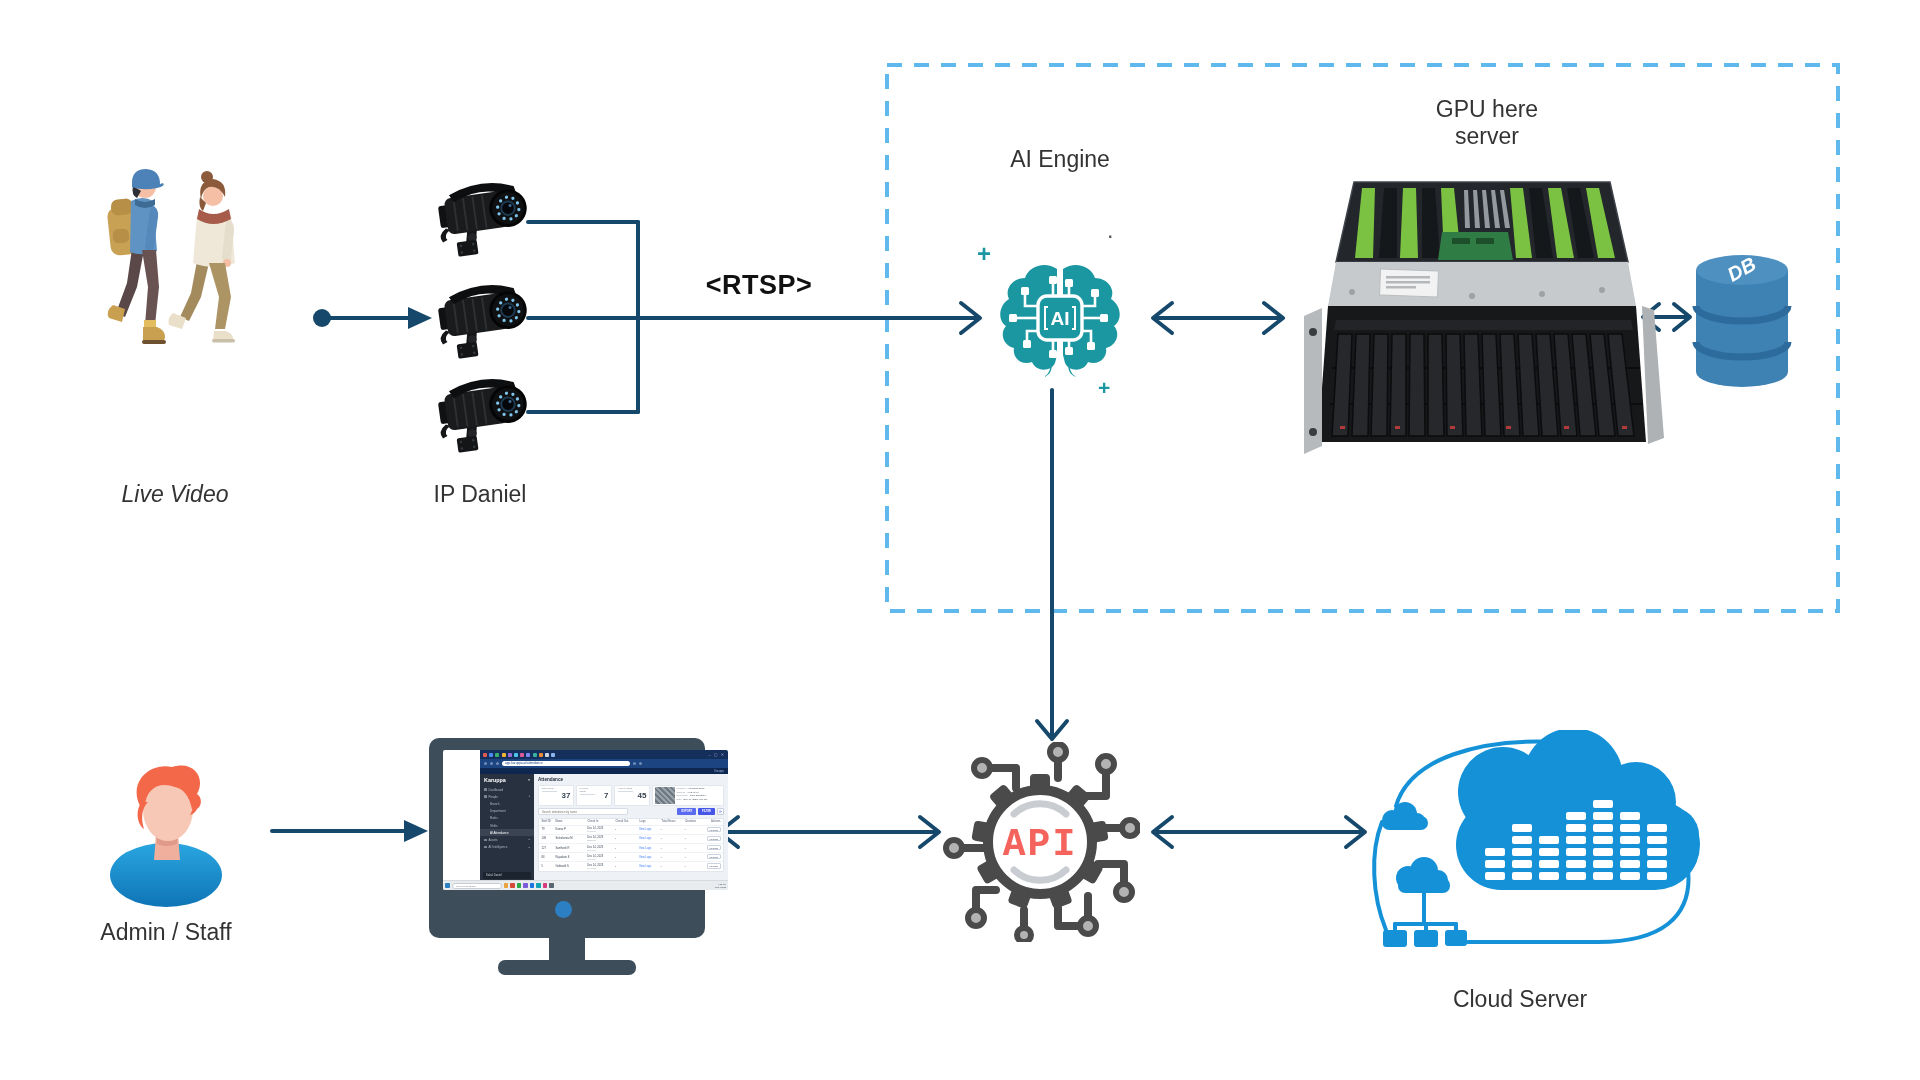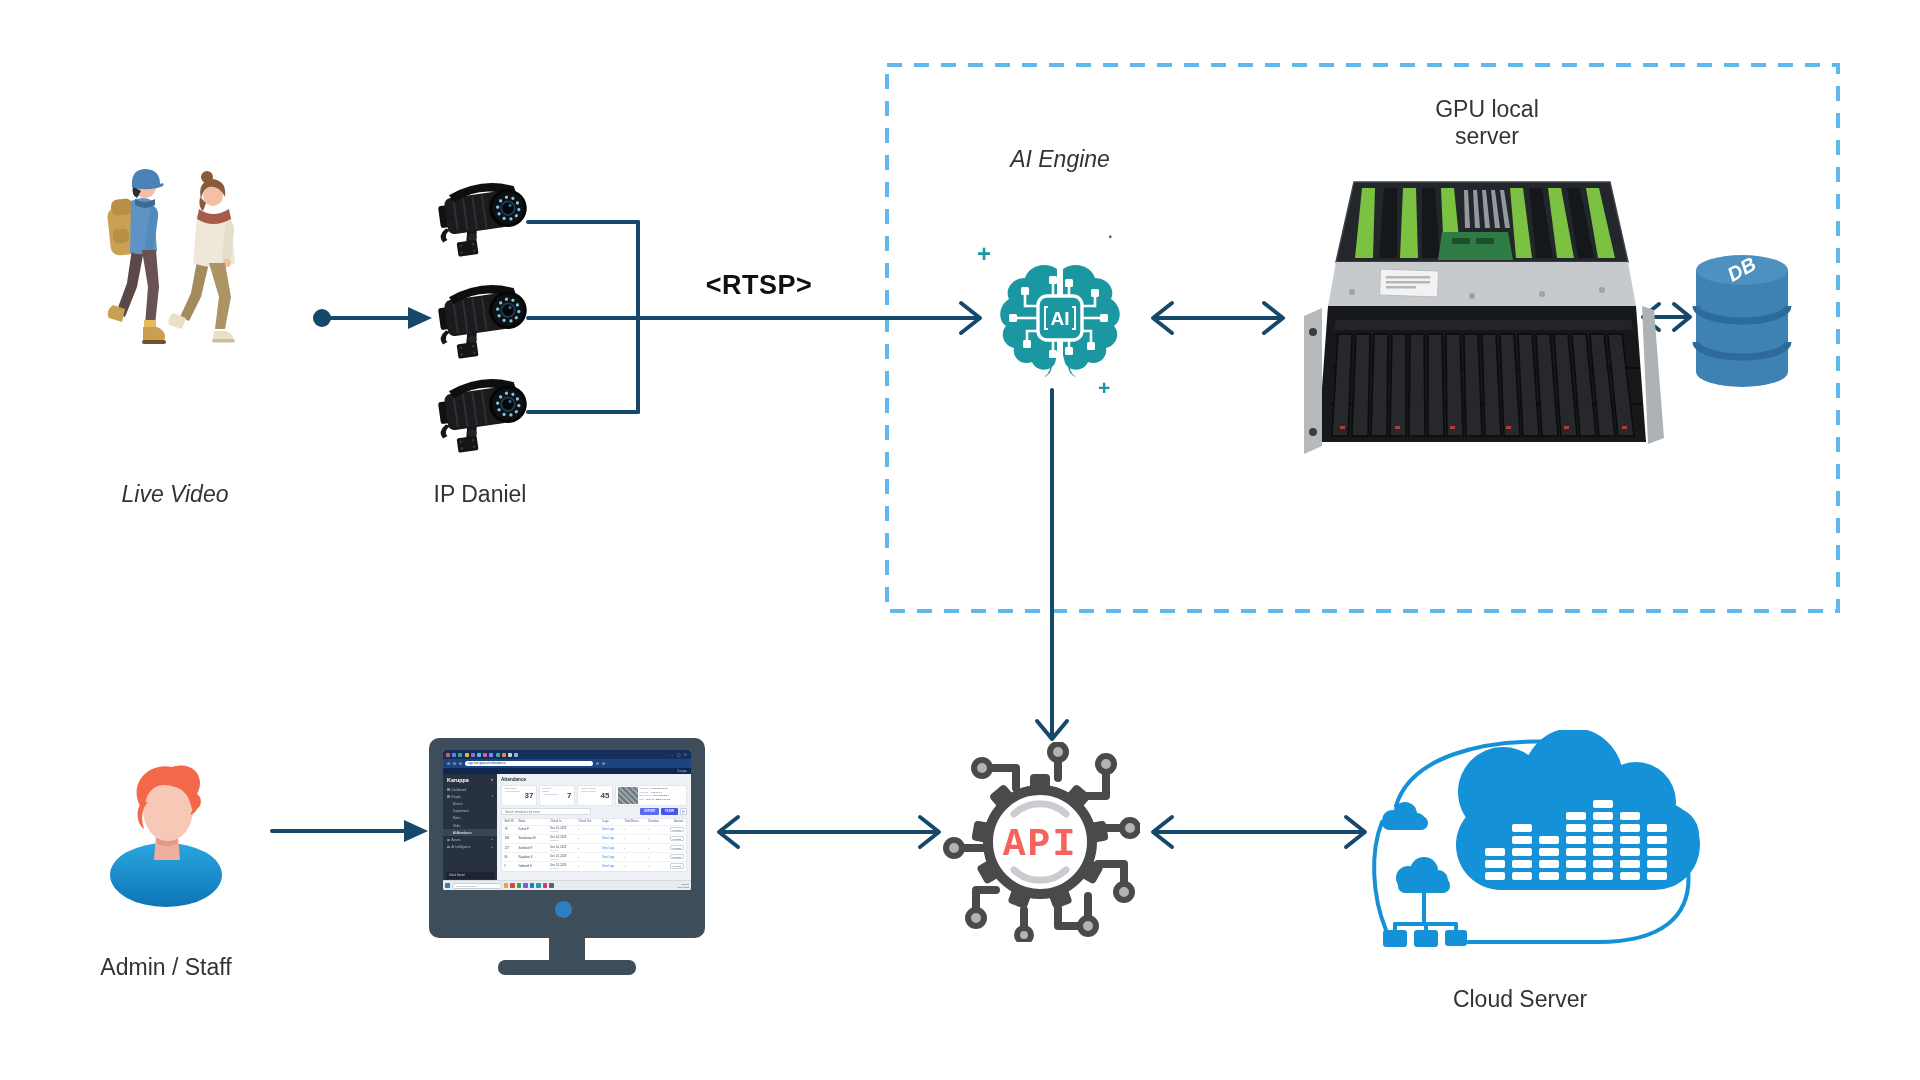--- a/index.html
+++ b/index.html
@@ -8,21 +8,21 @@
   .abs{position:absolute;}
   .lbl{position:absolute;text-align:center;font-weight:500;font-size:23px;color:#333;line-height:27px;}
   .rtsp{position:absolute;font-weight:700;font-size:27px;color:#111;letter-spacing:.5px;}
   .deco{position:absolute;color:#1B97A1;font-weight:700;}
   svg{display:block;}
   
   .monitor{position:absolute;left:429px;top:738px;width:276px;height:200px;background:#3D4D5A;border-radius:10px;}
   .neck{position:absolute;left:549px;top:936px;width:36px;height:26px;background:#3D4D5A;}
   .mbase{position:absolute;left:498px;top:960px;width:138px;height:15px;background:#3D4D5A;border-radius:7px;}
   .webcam{position:absolute;left:126px;top:163px;width:17px;height:17px;border-radius:50%;background:#2D7FC4;}
-  .scr{position:absolute;left:14px;top:12px;width:248px;height:140px;background:#fff;overflow:hidden;border-radius:2px;}
+  .scr{position:absolute;left:14px;top:12px;width:248px;height:140px;background:#fff;overflow:hidden;border-radius:2px;padding-left:37px;}
   .bar1{height:9px;background:#142F5C;display:flex;align-items:center;gap:2.2px;padding:0 3px;}
   .tabdot{width:4px;height:4px;border-radius:1px;flex:0 0 auto;}
   .winctl{margin-left:auto;color:#9DB4DA;font-size:4px;letter-spacing:1px;}
   .bar2{height:9px;background:#1C4480;display:flex;align-items:center;padding:0 4px;gap:3px;}
   .navdot{width:3px;height:3px;border-radius:50%;background:#6E8BB8;flex:0 0 auto;}
   .addr{background:#fff;border-radius:2.5px;height:5.5px;width:122px;font-size:3.2px;color:#1C4480;line-height:5.5px;padding:0 3px;overflow:hidden;white-space:nowrap;}
   .bar3{height:6px;background:#0D2750;display:flex;align-items:center;justify-content:flex-end;padding:0 4px;color:#9DB4DA;font-size:2.6px;}
   .app{display:flex;height:107px;}
   .snav{width:54px;background:#28313F;color:#AEB8C6;font-size:3px;padding:2px 0;display:flex;flex-direction:column;}
   .brand{color:#fff;font-size:5.4px;font-weight:700;padding:1px 4px 3px;display:flex;justify-content:space-between;align-items:center;}
@@ -201,21 +201,21 @@
         </g>
         <circle cx="85" cy="46" r="7" fill="#05070A" stroke="#1E3A50" stroke-width="2"></circle>
         <circle cx="87.5" cy="43.5" r="1.6" fill="#3E6E96"></circle>
       </g>
     </defs>
   </svg>
   <div class="lbl" style="left:380px;top:481px;width:200px;">IP Daniel</div>
 
   <div class="rtsp" style="left:698px;top:270px;width:122px;text-align:center;">&lt;RTSP&gt;</div>
 
-  <div class="lbl" style="left:960px;top:146px;width:200px;font-style:italic;">AI Engine</div>
+  <div class="lbl" style="left:960px;top:146px;width:200px;">AI Engine</div>
   <svg class="abs" style="left:995px;top:253px;" width="130" height="130" viewBox="0 0 130 130">
     <g fill="#1B97A1">
       <path d="M62,16 C50,8 34,13 30,25 C18,25 9,36 14,46 C4,52 2,67 11,73 C4,81 9,93 19,95 C17,105 27,113 37,109 C41,119 56,119 60,110 L62,102 Z"></path>
       <path d="M68,16 C80,8 96,13 100,25 C112,25 121,36 116,46 C126,52 128,67 119,73 C126,81 121,93 111,95 C113,105 103,113 93,109 C89,119 74,119 70,110 L68,102 Z"></path>
       <path d="M56,108 Q59,120 49,124 Q58,118 54,108 Z"></path>
       <path d="M74,108 Q71,120 81,124 Q72,118 76,108 Z"></path>
     </g>
     <g stroke="#fff" stroke-width="2.6" fill="none">
       <path d="M43,53 L30,53 L30,41"></path>
         <path d="M43,65 L21,65"></path>
@@ -242,21 +242,21 @@
     </g>
     <rect x="43" y="43" width="44" height="44" rx="9" fill="#1B97A1" stroke="#fff" stroke-width="3.4"></rect>
     <path d="M53,54 L50,54 L50,76 L53,76 M77,54 L80,54 L80,76 L77,76" stroke="#fff" stroke-width="2" fill="none"></path>
     <text x="65" y="72" text-anchor="middle" font-family="Liberation Sans, sans-serif" font-size="19" font-weight="700" fill="#fff">AI</text>
   </svg>
   <div class="deco" style="left:977px;top:240px;font-size:24px;">+</div>
   <div class="deco" style="left:1098px;top:376px;font-size:21px;">+</div>
   <div class="deco" style="left:1108px;top:228px;font-size:16px;color:#555;">·</div>
 
   <div class="lbl" style="left:1387px;top:96px;width:200px;">
-    <span>GPU local</span><br>
+    <span>GPU here</span><br>
     <span>server</span>
   </div>
   <svg class="abs" style="left:1292px;top:170px;" width="380" height="290" viewBox="0 0 380 290">
     <polygon points="62,12 318,12 336,92 44,92" fill="#23262B" stroke="#41454C" stroke-width="1.5"></polygon>
     <g>
       <polygon points="70,18 83,18 81,88 63,88" fill="#7CC242"></polygon>
         <polygon points="92,18 105,18 105,88 87,88" fill="#15181B"></polygon>
       <polygon points="111,18 124,18 126,88 108,88" fill="#7CC242"></polygon>
         <polygon points="130,18 143,18 148,88 130,88" fill="#15181B"></polygon>
       <polygon points="149,18 162,18 169,88 152,88" fill="#7CC242"></polygon>
@@ -405,21 +405,21 @@
         </linearGradient>
       </defs>
     <ellipse cx="66" cy="123" rx="56" ry="32" fill="url(#gAdm)"></ellipse>
     <path d="M56,82 L78,82 L80,108 L54,108 Z" fill="#F0AE9D"></path>
     <path d="M56,82 L78,82 L77,92 Q67,96 57,92 Z" fill="#E09A8A"></path>
     <ellipse cx="68" cy="58" rx="25" ry="31" fill="#F8C8B6"></ellipse>
     <path d="M40,54 C28,30 50,10 72,15 C94,8 106,26 97,42 C104,46 101,60 92,57 C89,44 84,37 75,35 C60,29 46,36 45,54 Z" fill="#F4684A"></path>
     <path d="M42,50 C35,58 37,72 44,77 C40,64 43,55 48,50 Z" fill="#F4684A"></path>
     <path d="M92,44 C101,48 99,61 90,63 C95,55 93,48 88,46 Z" fill="#F4684A"></path>
   </svg>
-  <div class="lbl" style="left:66px;top:919px;width:200px;margin-top:35px;">Admin / Staff</div>
+  <div class="lbl" style="left:66px;top:919px;width:200px;">Admin / Staff</div>
 
   <div class="monitor">
     <div class="scr">
 
       <div class="bar1">
         <span class="tabdot" style="background:#E05A4E"></span>
           <span class="tabdot" style="background:#4C8BF5"></span>
           <span class="tabdot" style="background:#39B06B"></span>
           <span class="tabdot" style="background:#F2B632"></span>
           <span class="tabdot" style="background:#9C6BD8"></span>

